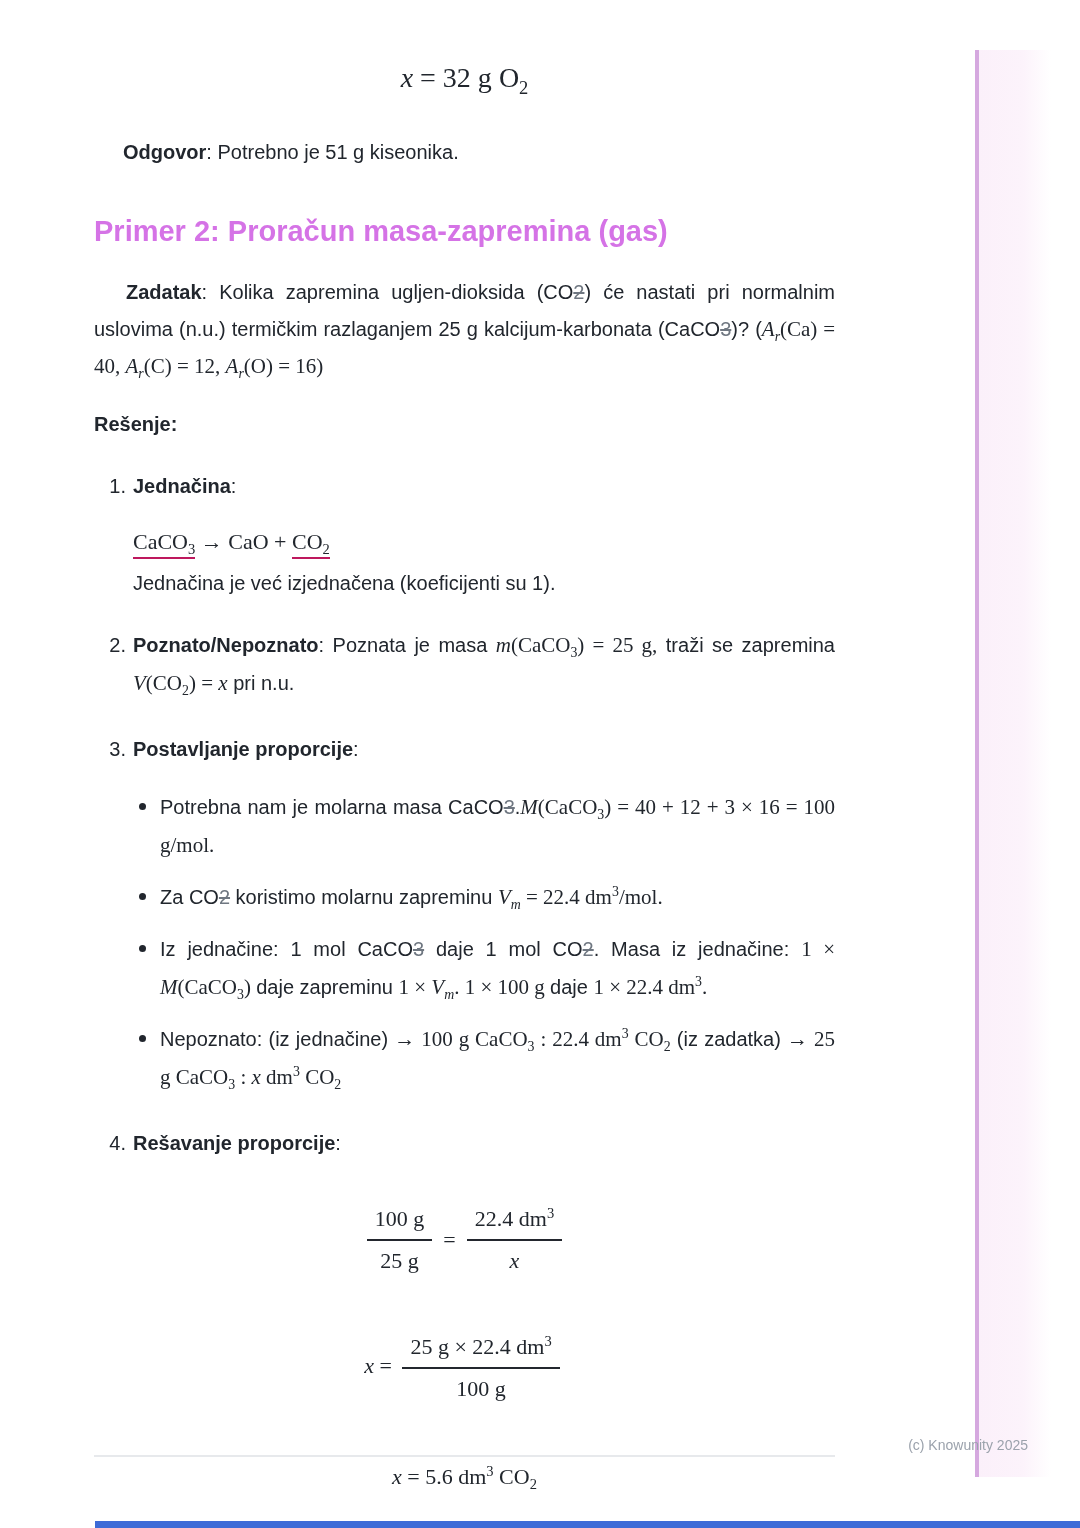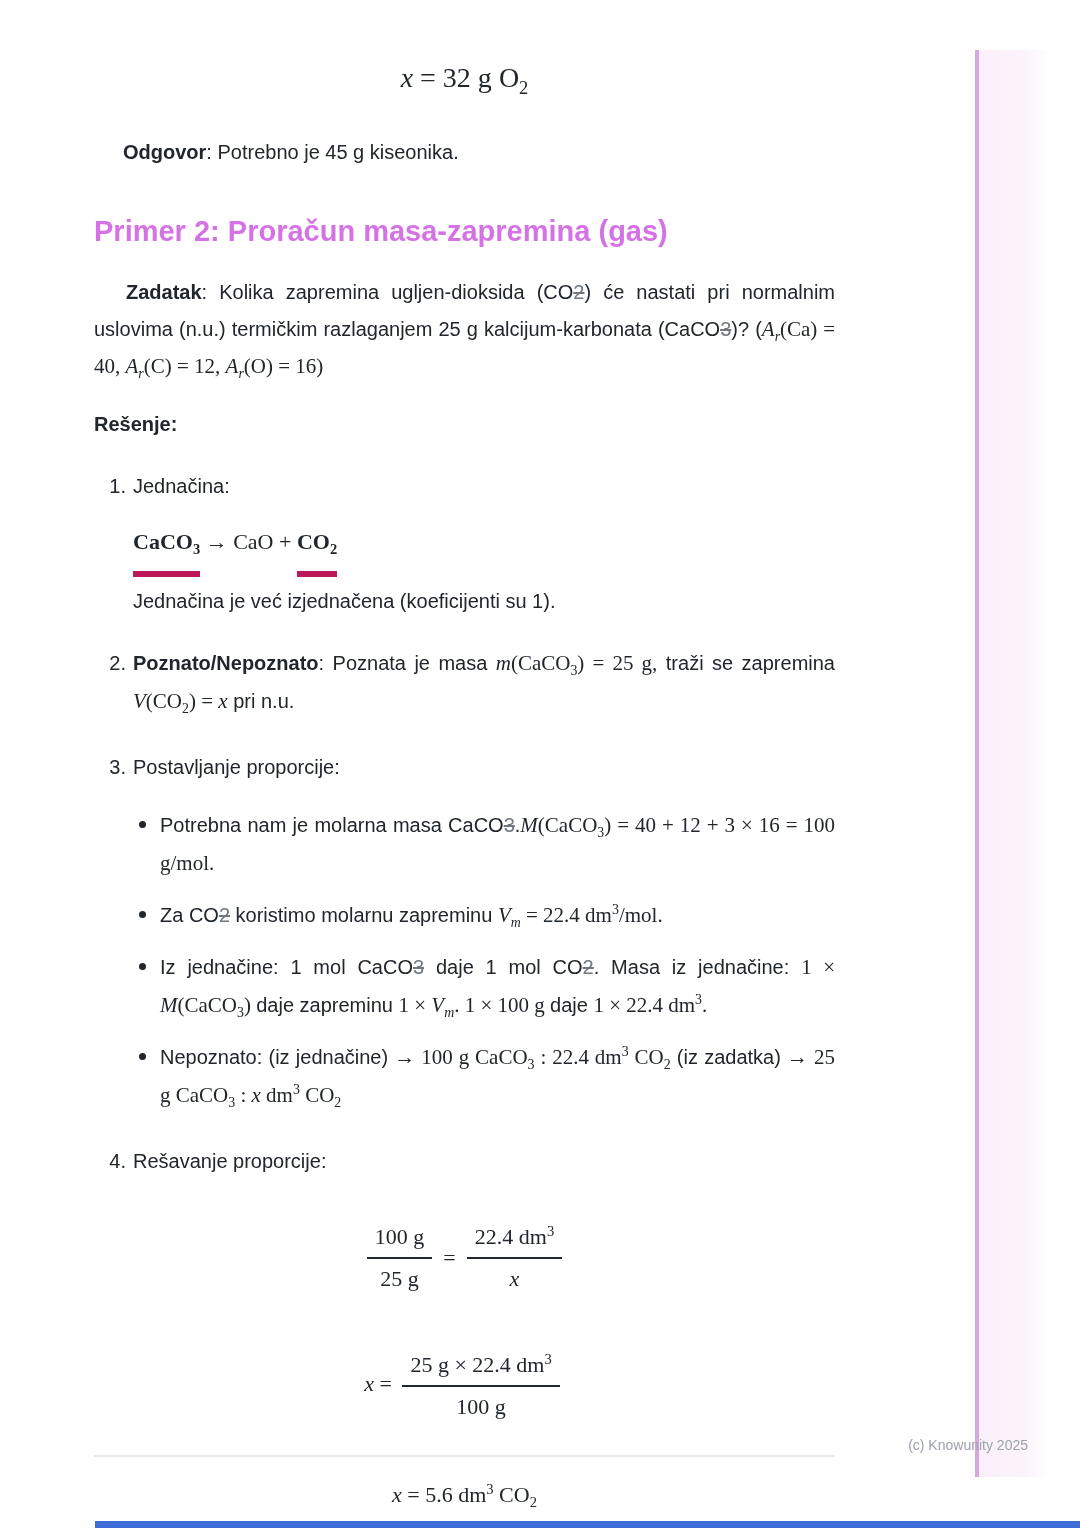--- a/index.html
+++ b/index.html
@@ -22,24 +22,24 @@
   .answer b{font-weight:700;}
   h1{margin:46px 0 0 0;font-size:29px;line-height:38px;font-weight:700;color:var(--heading);}
   .task{margin:24px 0 0 0;line-height:37px;text-align:justify;}
   .task b{font-weight:700;margin-left:32px;}
   .solution{margin:20px 0 0 0;line-height:38px;font-weight:700;}
   .steps{margin-top:24px;padding-left:10px;}
   .step{display:flex;gap:7px;line-height:38px;}
   .step + .step{margin-top:28px;}
   .step-num{width:22px;flex:none;text-align:right;}
   .step-body{flex:1;min-width:0;}
-  .step-title b{font-weight:400;margin-top:32px;}
+  .step-title b{font-weight:700;margin-top:32px;}
   .step-body p{margin:0;}
   .chem{margin-top:22px !important;font-size:22px;line-height:30px;}
-  .u{display:inline-block;line-height:1.1;border-bottom:6px solid #be185d;padding-bottom:17px;font-weight:bold;}
+  .u{display:inline-block;line-height:1.1;border-bottom:2px solid #be185d;padding-bottom:3px;}
   .note{margin-top:9px !important;line-height:30px;}
   .wrapline{text-align:justify;}
   .bullets{margin-top:20px;margin-left:6px;}
   .bullet{display:flex;gap:14px;line-height:38px;text-align:justify;}
   .bullet + .bullet{margin-top:14px;}
   .dot{width:7px;height:7px;border-radius:50%;background:var(--body);margin-top:15px;flex:none;}
   .bullet-text{flex:1;min-width:0;}
   .disp{text-align:center;font-size:22px;line-height:30px;}
   .disp1{margin-top:42px;}
   .disp2{margin-top:56px;}
@@ -57,21 +57,21 @@
 </style>
 </head>
 <body>
 
 <div class="page">
 
   <div class="content">
 
     <div class="eq-top m"><span class="mi">x</span><span> = 32 g </span><span>O</span><sub>2</sub></div>
 
-    <p class="answer"><b>Odgovor</b><span>: Potrebno je 45 g kiseonika.</span></p>
+    <p class="answer"><b>Odgovor</b><span>: Potrebno je 51 g kiseonika.</span></p>
 
     <h1>Primer 2: Proračun masa-zapremina (gas)</h1>
 
     <p class="task"><b>Zadatak</b><span>: Kolika zapremina ugljen-dioksida (CO</span><span class="strike">2</span><span>) će nastati pri normalnim uslovima (n.u.) termičkim razlaganjem 25 g kalcijum-karbonata (CaCO</span><span class="strike">3</span><span>)? (</span><span class="m"><span class="mi">A</span><sub class="mi">r</sub><span>(Ca) = 40, </span><span class="mi">A</span><sub class="mi">r</sub><span>(C) = 12, </span><span class="mi">A</span><sub class="mi">r</sub><span>(O) = 16)</span></span></p>
 
     <p class="solution"><b>Rešenje</b><span>:</span></p>
 
     <div class="steps">
 
       <div class="step">

